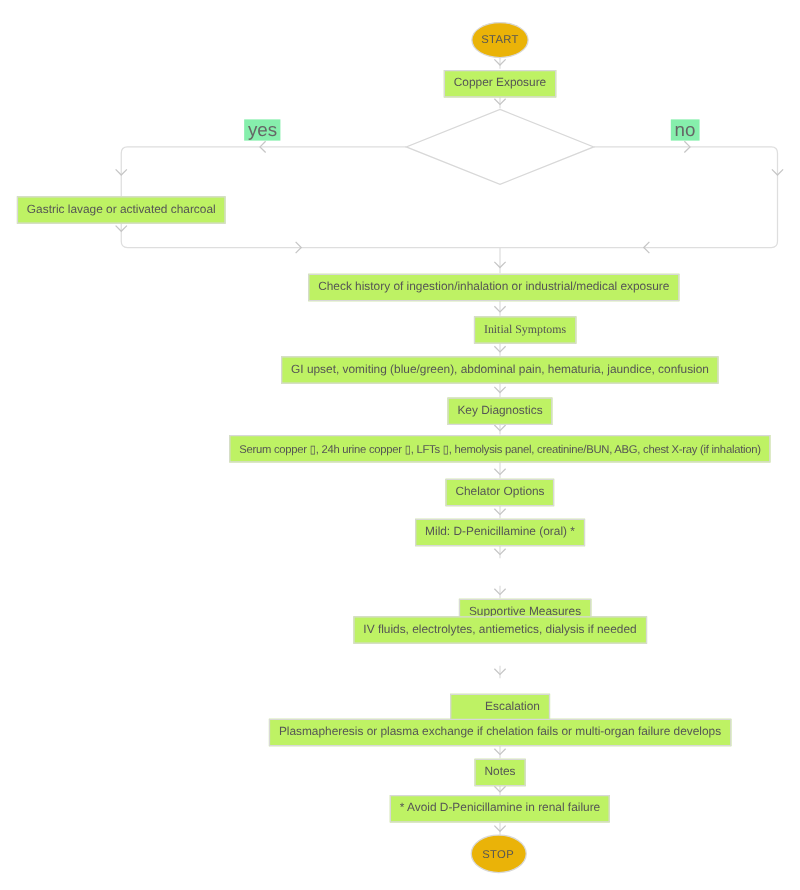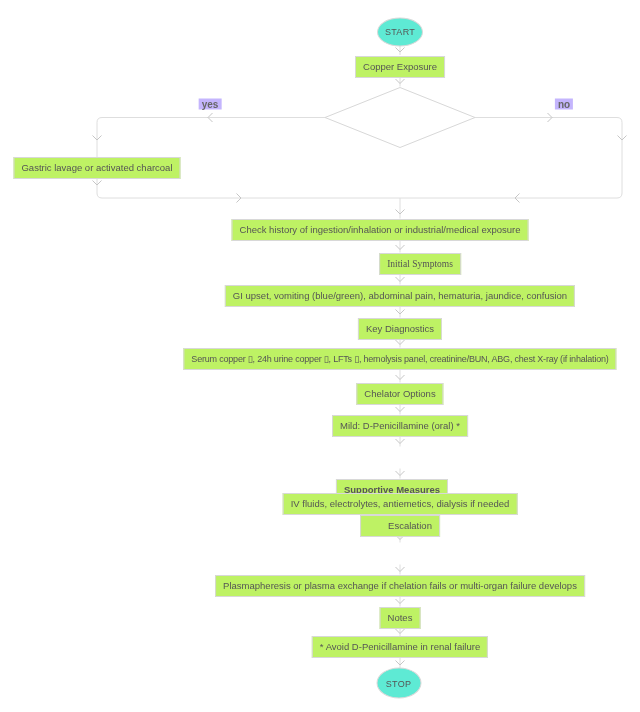--- a/index.html
+++ b/index.html
@@ -23,21 +23,21 @@
     font-size:9.5px;
     line-height:12px;
     padding:4px 7px;
     white-space:nowrap;
     text-align:center;
   }
   .node.xwide{font-size:9px;letter-spacing:-0.2px;}
   .terminal{
     position:absolute;
     transform:translate(-50%,-50%);
-    background:#5eead4;
+    background:#eab308;
     border:1px solid #d8d8d8;
     border-radius:50%;
     color:#555555;
     font-size:9px;
     letter-spacing:0.3px;
     display:flex;align-items:center;justify-content:center;
     white-space:nowrap;
   }
   .decision-label{
     position:absolute;
@@ -45,25 +45,24 @@
     color:#555555;
     font-size:9.5px;
     line-height:18px;
     text-align:center;
     white-space:nowrap;
   }
   .edge-label{
     position:absolute;
     transform:translate(-50%,-50%);
     color:#666666;
-    font-size:10px;
-    background:#c4b5fd;
+    font-size:15px;
+    background:#86efac;
     padding:0 3px;
     white-space:nowrap;
-    font-weight:bold;
   }
 </style>
 </head>
 <body>
 
 <div class="canvas">
 
   <svg class="edges" width="640" height="712" viewBox="0 0 640 712">
 
     <path class="edge-line" d="M400 45.5 V55"></path>
@@ -101,44 +100,44 @@
 
     <polygon class="diamond" points="400,87.5 475,117.5 400,147.5 325,117.5"></polygon>
   </svg>
 
   <div class="terminal" style="left:400px;top:31.5px;width:44px;height:27px;">START</div>
 
   <div class="node" style="left:400px;top:66.5px;">Copper Exposure</div>
 
 
   <div class="edge-label" style="left:210px;top:104px;">yes</div>
-  <div class="edge-label" style="left:548px;top:104px;margin-left:16px;">no</div>
+  <div class="edge-label" style="left:548px;top:104px;">no</div>
 
   <div class="node" style="left:97px;top:167.5px;">Gastric lavage or activated charcoal</div>
 
-  <div class="node" style="left:380px;top:229.5px;">Check history of ingestion/inhalation or industrial/medical exposure</div>
+  <div class="node" style="left:395px;top:229.5px;">Check history of ingestion/inhalation or industrial/medical exposure</div>
 
   <div class="node" style="left:420px;top:263.5px;font-family:Liberation Serif, serif;">Initial Symptoms</div>
 
   <div class="node" style="left:400px;top:295.5px;">GI upset, vomiting (blue/green), abdominal pain, hematuria, jaundice, confusion</div>
 
   <div class="node" style="left:400px;top:328.5px;">Key Diagnostics</div>
 
   <div class="node xwide" style="left:400px;top:358.5px;">Serum copper ▯, 24h urine copper ▯, LFTs ▯, hemolysis panel, creatinine/BUN, ABG, chest X-ray (if inhalation)</div>
 
   <div class="node" style="left:400px;top:393.5px;">Chelator Options</div>
 
   <div class="node" style="left:400px;top:425.5px;">Mild: D-Penicillamine (oral) *</div>
 
 
-  <div class="node" style="left:392px;top:489.5px;font-weight:bold;">Supportive Measures</div>
+  <div class="node" style="left:420px;top:489.5px;">Supportive Measures</div>
 
   <div class="node" style="left:400px;top:504px;">IV fluids, electrolytes, antiemetics, dialysis if needed</div>
 
-  <div class="node" style="left:400px;top:526px;padding-left:27px;">Escalation</div>
+  <div class="node" style="left:400px;top:566px;padding-left:27px;">Escalation</div>
 
   <div class="node" style="left:400px;top:585.5px;">Plasmapheresis or plasma exchange if chelation fails or multi-organ failure develops</div>
 
   <div class="node" style="left:400px;top:617.5px;">Notes</div>
 
   <div class="node" style="left:400px;top:647px;">* Avoid D-Penicillamine in renal failure</div>
 
   <div class="terminal" style="left:398.5px;top:683px;width:43px;height:29px;">STOP</div>
 
 </div>

